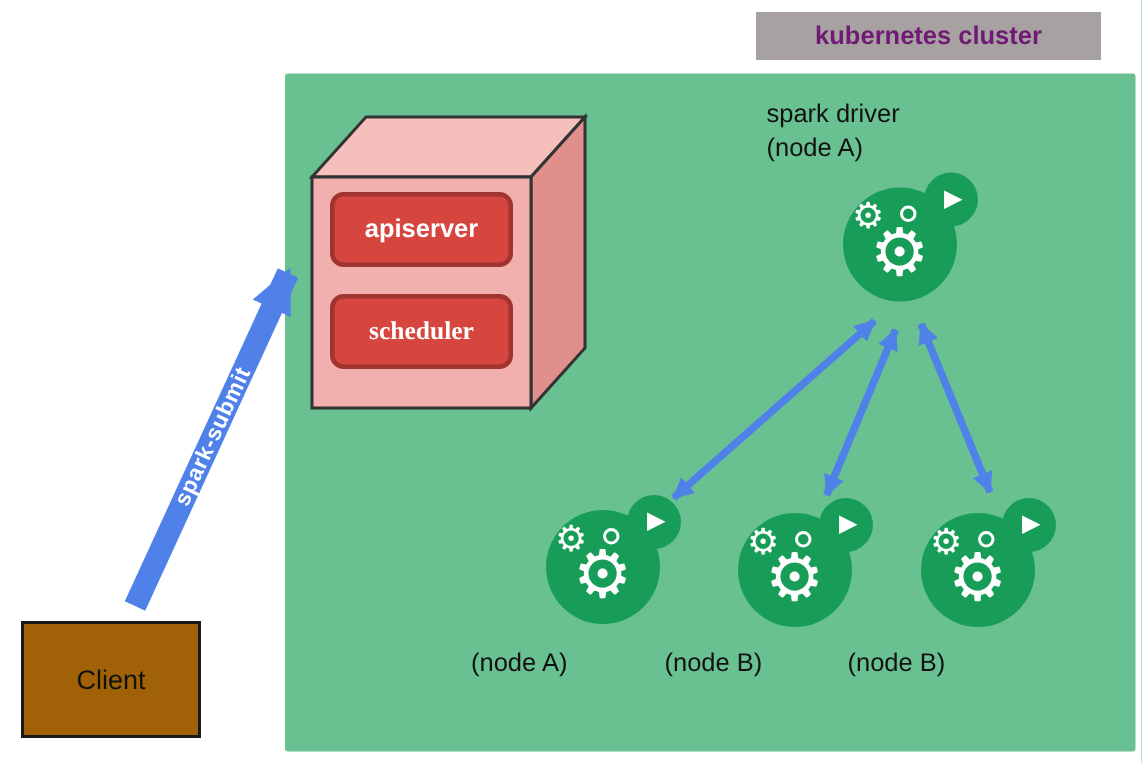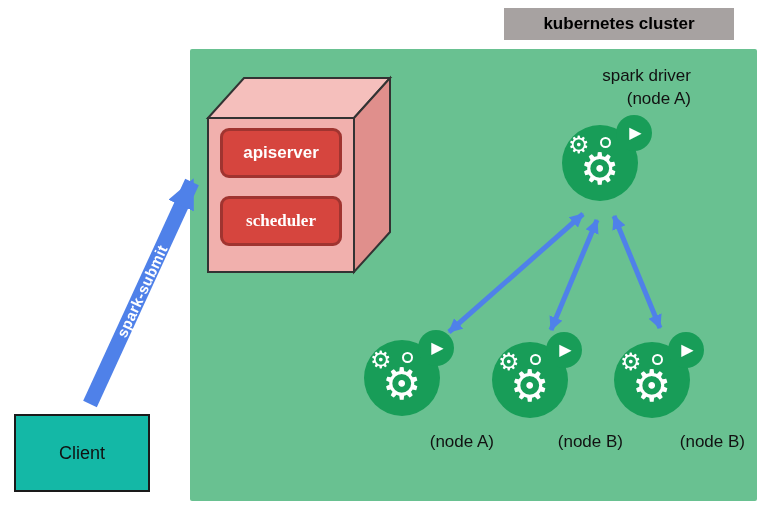--- a/index.html
+++ b/index.html
@@ -6,21 +6,21 @@
   body{
     width:761px;height:516px;position:relative;overflow:hidden;
     background:#ffffff;
     font-family:"Liberation Sans", sans-serif;
   }
   .abs{position:absolute;}
 
   
   .cluster-label{
     left:504px;top:8px;width:230px;height:32px;
-    background:#a7a2a1;color:#000000;
+    background:#a7a2a1;color:#701a75;
     font-weight:bold;font-size:17px;
     display:flex;align-items:center;justify-content:center;
     z-index:3;
   }
 
   
   .cluster-bg{
     left:190px;top:49px;width:567px;height:452px;
     background:#69c191;border-radius:2px;z-index:1;
   }
@@ -58,32 +58,32 @@
     border:2px solid #ffffff;border-radius:50%;
   }
 
   .icon-driver{left:560px;top:113px;}
   .icon-exec1{left:362px;top:328px;}
   .icon-exec2{left:490px;top:330px;}
   .icon-exec3{left:612px;top:330px;}
 
   
   .node-label{
-    width:180px;text-align:right;color:#111111;
+    width:180px;text-align:left;color:#111111;
     font-size:17px;line-height:23px;z-index:2;
   }
   .label-driver{left:511px;top:64px;}
   .label-exec1{left:314px;top:430px;}
   .label-exec2{left:443px;top:430px;}
   .label-exec3{left:565px;top:430px;}
 
   
   .client-box{
-    left:14px;top:414px;width:136px;height:78px;
-    background:#14b8a6;border:2px solid #1a1a1a;box-sizing:border-box;
+    left:14px;top:414px;width:120px;height:78px;
+    background:#a16207;border:2px solid #1a1a1a;box-sizing:border-box;
     display:flex;align-items:center;justify-content:center;
     font-size:18px;color:#111111;z-index:2;
   }
 
   
   .arrows{left:0;top:0;z-index:4;pointer-events:none;}
 
   .submit-label{
     left:142px;top:291px;
     transform:translate(-50%,-50%) rotate(-65deg);

